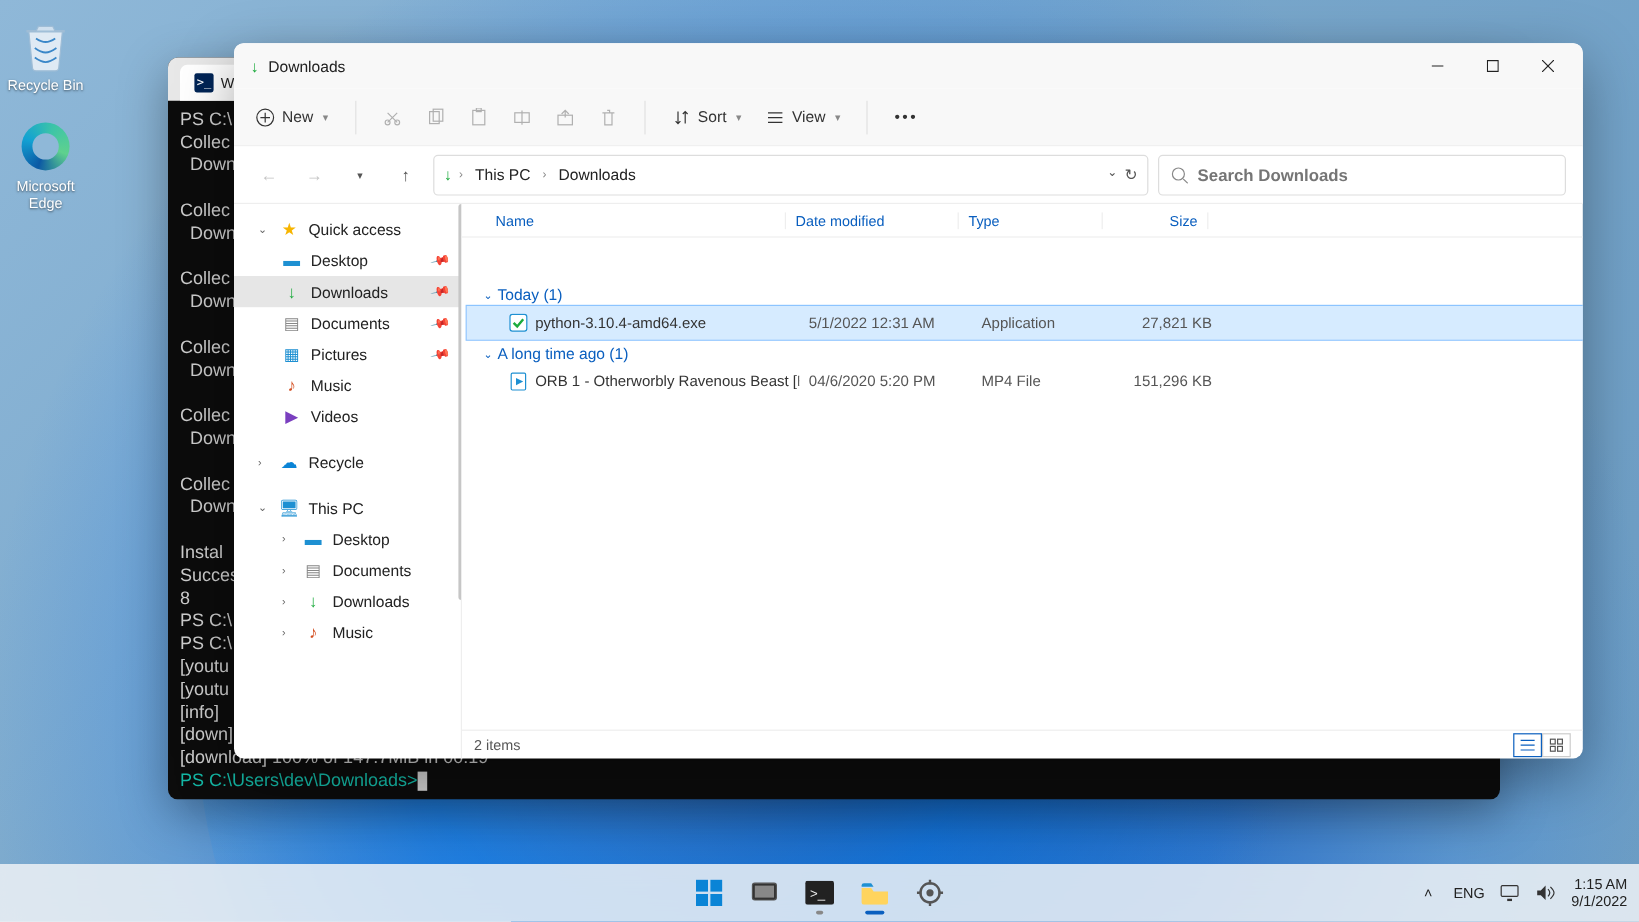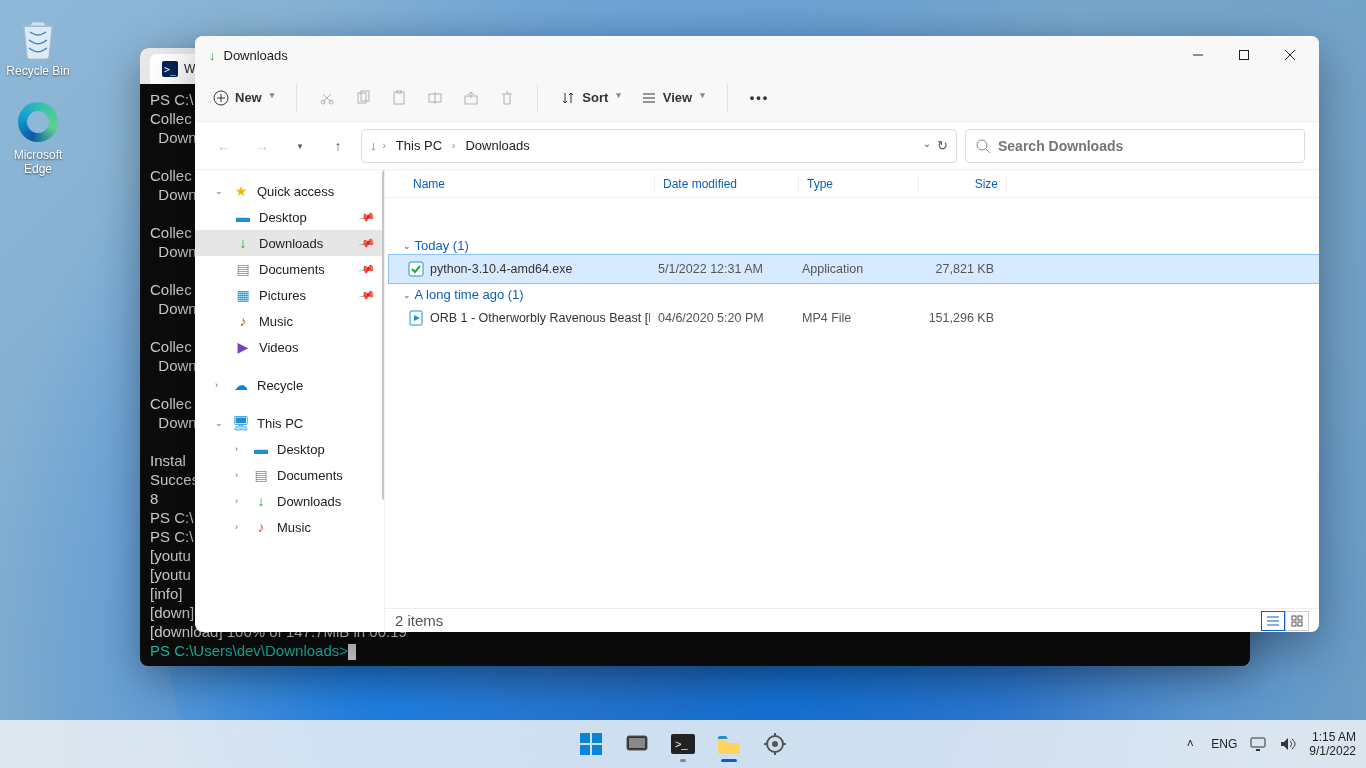--- a/index.html
+++ b/index.html
@@ -41,21 +41,21 @@
     position: absolute; left: 195px; top: 36px; width:1124px; height:596px;
     background:#fff; border-radius:8px; box-shadow: 0 16px 48px rgba(0,0,0,.35);
     display:flex; flex-direction:column; font-size:13px; color:#222;
   }
   #explorer .titlebar { height:38px; display:flex; align-items:center; padding:0 6px 0 14px; border-bottom:none; background:#f8f8f8; border-radius:8px 8px 0 0; }
   #explorer .titlebar .title { display:flex; align-items:center; gap:8px; font-size:13px; }
   #explorer .titlebar .spacer { flex:1; }
   .win-ctl { width:46px; height:32px; display:flex; align-items:center; justify-content:center; cursor:pointer; }
 
   #explorer .toolbar { height:48px; background:#f8f8f8; display:flex; align-items:center; padding:0 10px; gap:4px; border-bottom:1px solid #eee; }
-  .tb-btn { display:flex; gap:6px; padding:4px 8px; border-radius:4px; cursor:pointer; color:#333;font-weight:bold; }
+  .tb-btn { display:flex; align-items:center; gap:6px; padding:4px 8px; border-radius:4px; cursor:pointer; color:#333; }
   .tb-btn.disabled { color:#b0b0b0; cursor:default; }
   .tb-sep { width:1px; height:28px; background:#e2e2e2; margin:0 10px; }
   .chev { font-size:9px; color:#888; margin-left:2px; }
 
   #explorer .addrbar { height:48px; background:#fff; display:flex; align-items:center; padding:0 14px; gap:8px; border-bottom:1px solid #eee; }
   .nav-btn { width:30px; height:30px; display:flex; align-items:center; justify-content:center; color:#555; border-radius:4px; cursor:pointer; font-size:14px; }
   .nav-btn.disabled { color:#c4c4c4; cursor:default; }
   .address { flex:1; height:34px; border:1px solid #ddd; border-radius:4px; display:flex; align-items:center; padding:0 8px; gap:6px; }
   .address .seg { padding:2px 4px; cursor:pointer; }
   .address .gt { color:#888; font-size:10px; }
@@ -77,30 +77,30 @@
   .col-headers { height:28px; display:flex; align-items:center; border-bottom:1px solid #eee; font-size:12px; color:#0a5fbf; padding-left:20px; }
   .col-headers .col { border-right:1px solid #eee; padding:0 8px; }
   .col.name { width:250px; }
   .col.date { width:144px; }
   .col.type { width:120px; }
   .col.size { width:88px; text-align:right; }
 
   .filelist { flex:1; overflow:auto; padding-left:4px; }
   .group { padding:4px 0 2px 14px; display:flex; align-items:center; gap:4px; color:#0a5fbf; font-size:13px; cursor:pointer; }
   .group .tri { font-size:9px; }
-  .row { display:flex; align-items:center; height:28px; padding-left:11px; font-size:12.5px; color:#333; cursor:pointer; }
+  .row { display:flex; align-items:center; height:28px; padding-left:27px; font-size:12.5px; color:#333; cursor:pointer; }
   .row.selected { background:#d6ebff; outline:1px solid #8cc4ff; }
   .row .c { padding:0 8px; overflow:hidden; white-space:nowrap; text-overflow:ellipsis; }
   .row .c.name { width:250px; display:flex; align-items:center; gap:6px; }
   .row .c.date { width:144px; color:#555; }
   .row .c.type { width:120px; color:#555; }
   .row .c.size { width:88px; text-align:right; color:#555; }
   .row .fico { width:16px; height:16px; flex-shrink:0; }
 
-  .statusbar { height:24px; border-top:1px solid #eee; display:flex; align-items:center; padding:0 10px; font-size:15px; color:#555; }
+  .statusbar { height:24px; border-top:1px solid #eee; display:flex; align-items:center; padding:0 10px; font-size:12px; color:#555; }
   .view-toggle { margin-left:auto; display:flex; }
   .view-toggle .vt { width:24px; height:20px; display:flex; align-items:center; justify-content:center; border:1px solid #ccc; }
   .view-toggle .vt.active { border-color:#0a5fbf; color:#0a5fbf; }
 
   
   #taskbar { position:absolute; left:0; right:0; bottom:0; height:48px; background:rgba(238,242,246,.85); backdrop-filter: blur(10px); display:flex; align-items:center; }
   .tb-center { position:absolute; left:50%; transform:translateX(-50%); display:flex; gap:6px; }
   .task-ico { width:40px; height:40px; border-radius:4px; display:flex; align-items:center; justify-content:center; cursor:pointer; position:relative; }
   .task-ico.active::after { content:""; position:absolute; bottom:2px; width:16px; height:3px; border-radius:2px; background:#0a5fbf; }
   .task-ico.running::after { content:""; position:absolute; bottom:2px; width:6px; height:3px; border-radius:2px; background:#888; }

